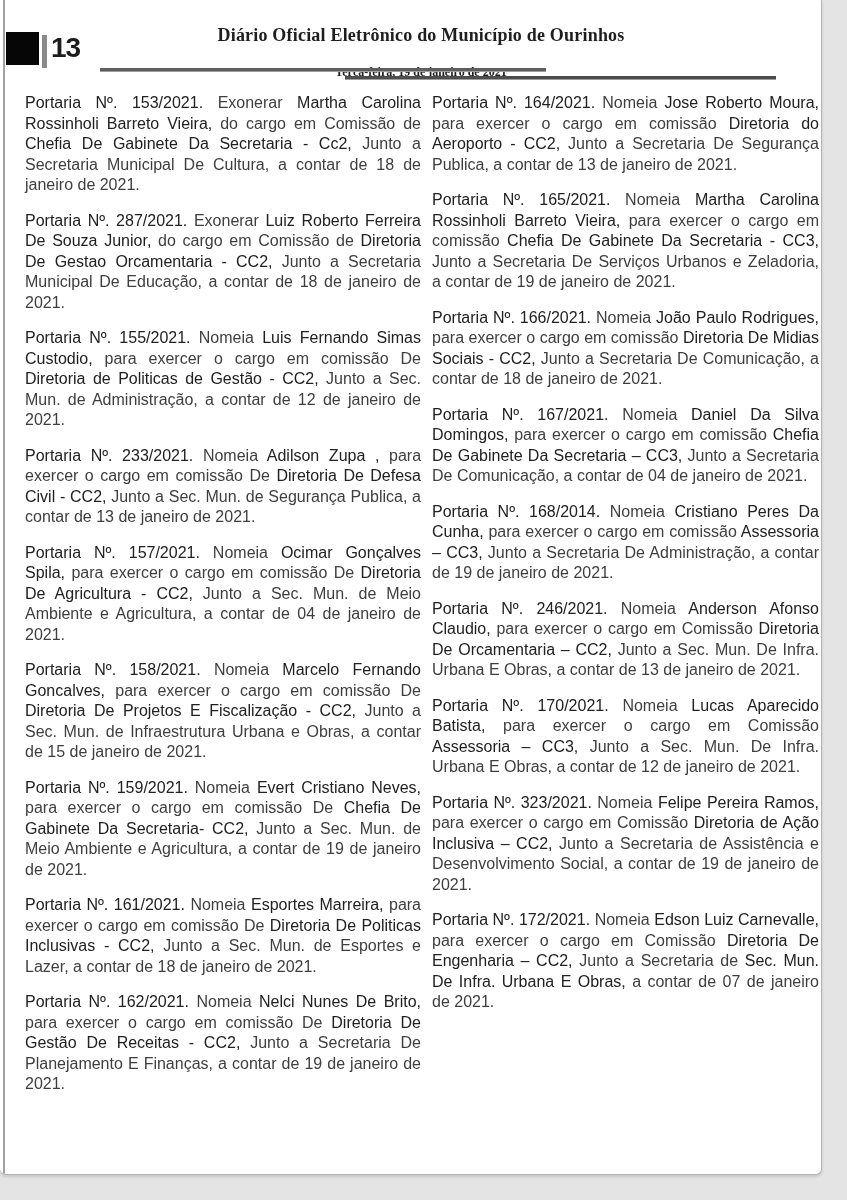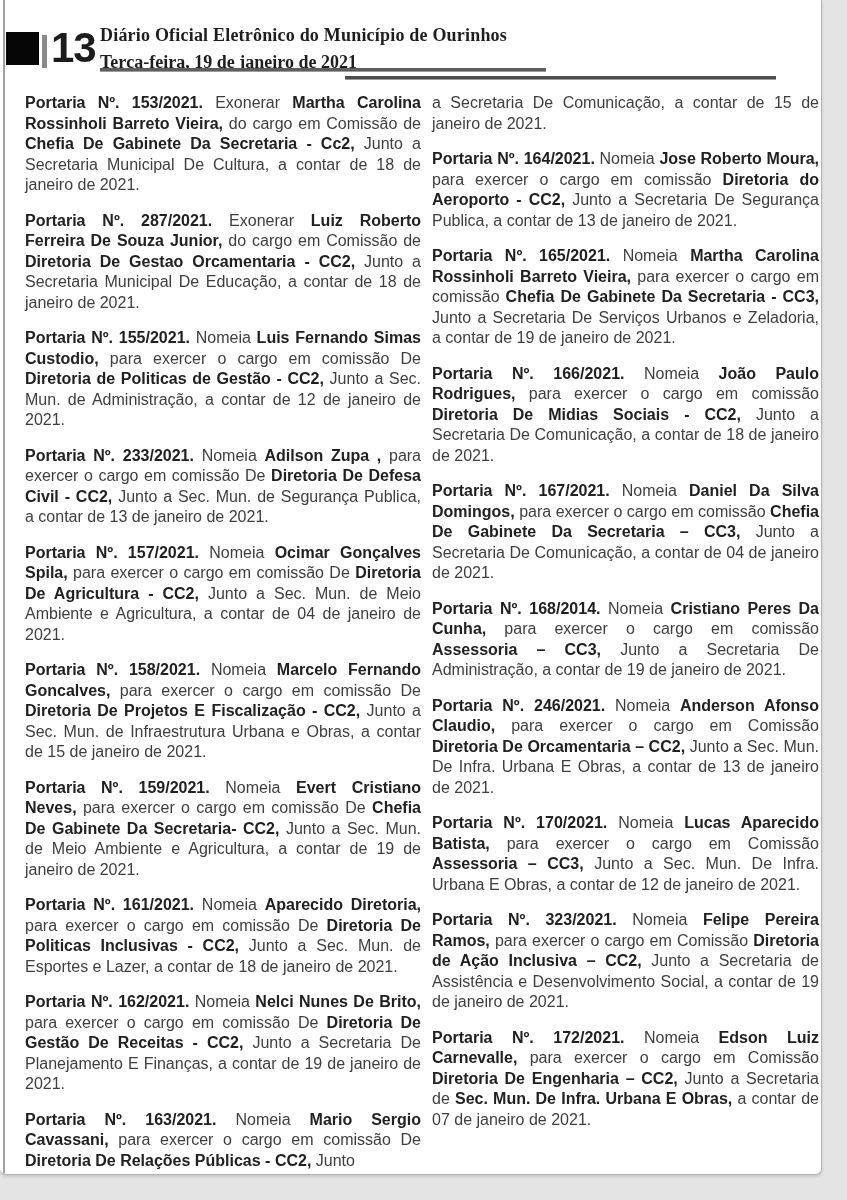--- a/index.html
+++ b/index.html
@@ -49,43 +49,44 @@
     top: 35px;
     width: 5px;
     height: 33px;
     background: #8a8a8a;
   }
   .page-number {
     position: absolute;
     left: 51px;
     top: 27px;
     font-family: "Liberation Sans", sans-serif;
-    font-size: 42px;
+    font-size: 28px;
     line-height: 42px;
     font-weight: bold;
     color: #1c1c1c;
     letter-spacing: -1px;
   }
   .masthead {
     position: absolute;
     left: 100px;
     top: 24px;
     width: 642px;
+    text-align: center;
     font-family: "Liberation Serif", serif;
     color: #1e1e1e;
   }
   .masthead-title {
     font-size: 18px;
     line-height: 22px;
     font-weight: 700;
     letter-spacing: 0.2px;
   }
   .masthead-date {
-    margin-top: 7px;
-    font-size: 18px;
+    margin-top: 17px;
+    font-size: 12px;
     line-height: 18px;
     font-weight: 700;
   }
   .rule {
     position: absolute;
     height: 3px;
   }
   .rule-1 {
     left: 100px;
     top: 68px;
@@ -108,21 +109,21 @@
     color: #3e3e3e;
     text-align: justify;
   }
   .col-left  { left: 25px;  width: 396px; }
   .col-right { left: 432px; width: 387px; }
   .entry {
     margin: 0 0 15px 0;
     padding: 0;
   }
   .entry .b {
-    font-weight: bold;
+    font-weight: normal;
     color: #212121;
   }
 </style>
 </head>
 <body>
 
 <div class="page">
   <div class="page-left-line"></div>
 
   <div class="marker-square"></div>
@@ -138,26 +139,24 @@
   <div class="rule rule-2"></div>
 
   <div class="col col-left">
       <p class="entry"><span class="b">Portaria Nº. 153/2021.</span><span> Exonerar </span><span class="b">Martha Carolina Rossinholi Barreto Vieira,</span><span> do cargo em Comissão de </span><span class="b">Chefia De Gabinete Da Secretaria - Cc2,</span><span> Junto a Secretaria Municipal De Cultura, a contar de 18 de janeiro de 2021.</span></p>
       <p class="entry"><span class="b">Portaria Nº. 287/2021.</span><span> Exonerar </span><span class="b">Luiz Roberto Ferreira De Souza Junior,</span><span> do cargo em Comissão de </span><span class="b">Diretoria De Gestao Orcamentaria - CC2,</span><span> Junto a Secretaria Municipal De Educação, a contar de 18 de janeiro de 2021.</span></p>
       <p class="entry"><span class="b">Portaria Nº. 155/2021.</span><span> Nomeia </span><span class="b">Luis Fernando Simas Custodio,</span><span> para exercer o cargo em comissão De </span><span class="b">Diretoria de Politicas de Gestão - CC2,</span><span> Junto a Sec. Mun. de Administração, a contar de 12 de janeiro de 2021.</span></p>
       <p class="entry"><span class="b">Portaria Nº. 233/2021.</span><span> Nomeia </span><span class="b">Adilson Zupa ,</span><span> para exercer o cargo em comissão De </span><span class="b">Diretoria De Defesa Civil - CC2,</span><span> Junto a Sec. Mun. de Segurança Publica, a contar de 13 de janeiro de 2021.</span></p>
       <p class="entry"><span class="b">Portaria Nº. 157/2021.</span><span> Nomeia </span><span class="b">Ocimar Gonçalves Spila,</span><span> para exercer o cargo em comissão De </span><span class="b">Diretoria De Agricultura - CC2,</span><span> Junto a Sec. Mun. de Meio Ambiente e Agricultura, a contar de 04 de janeiro de 2021.</span></p>
       <p class="entry"><span class="b">Portaria Nº. 158/2021.</span><span> Nomeia </span><span class="b">Marcelo Fernando Goncalves,</span><span> para exercer o cargo em comissão De </span><span class="b">Diretoria De Projetos E Fiscalização - CC2,</span><span> Junto a Sec. Mun. de Infraestrutura Urbana e Obras, a contar de 15 de janeiro de 2021.</span></p>
       <p class="entry"><span class="b">Portaria Nº. 159/2021.</span><span> Nomeia </span><span class="b">Evert Cristiano Neves,</span><span> para exercer o cargo em comissão De </span><span class="b">Chefia De Gabinete Da Secretaria- CC2,</span><span> Junto a Sec. Mun. de Meio Ambiente e Agricultura, a contar de 19 de janeiro de 2021.</span></p>
-      <p class="entry"><span class="b">Portaria Nº. 161/2021.</span><span> Nomeia </span><span class="b">Aparecido Diretoria,</span><span> para exercer o cargo em comissão De </span><span class="b">Diretoria De Politicas Inclusivas - CC2,</span><span> Junto a Sec. Mun. de Esportes e Lazer, a contar de 18 de janeiro de 2021.</span></p>
+      <p class="entry"><span class="b">Portaria Nº. 161/2021.</span><span> Nomeia </span><span class="b">Esportes Marreira,</span><span> para exercer o cargo em comissão De </span><span class="b">Diretoria De Politicas Inclusivas - CC2,</span><span> Junto a Sec. Mun. de Esportes e Lazer, a contar de 18 de janeiro de 2021.</span></p>
       <p class="entry"><span class="b">Portaria Nº. 162/2021.</span><span> Nomeia </span><span class="b">Nelci Nunes De Brito,</span><span> para exercer o cargo em comissão De </span><span class="b">Diretoria De Gestão De Receitas - CC2,</span><span> Junto a Secretaria De Planejamento E Finanças, a contar de 19 de janeiro de 2021.</span></p>
-      <p class="entry"><span class="b">Portaria Nº. 163/2021.</span><span> Nomeia </span><span class="b">Mario Sergio Cavassani,</span><span> para exercer o cargo em comissão De </span><span class="b">Diretoria De Relações Públicas - CC2,</span><span> Junto</span></p>
     </div>
   <div class="col col-right">
-      <p class="entry"><span>a Secretaria De Comunicação, a contar de 15 de janeiro de 2021.</span></p>
       <p class="entry"><span class="b">Portaria Nº. 164/2021.</span><span> Nomeia </span><span class="b">Jose Roberto Moura,</span><span> para exercer o cargo em comissão </span><span class="b">Diretoria do Aeroporto - CC2,</span><span> Junto a Secretaria De Segurança Publica, a contar de 13 de janeiro de 2021.</span></p>
       <p class="entry"><span class="b">Portaria Nº. 165/2021.</span><span> Nomeia </span><span class="b">Martha Carolina Rossinholi Barreto Vieira,</span><span> para exercer o cargo em comissão </span><span class="b">Chefia De Gabinete Da Secretaria - CC3,</span><span> Junto a Secretaria De Serviços Urbanos e Zeladoria, a contar de 19 de janeiro de 2021.</span></p>
       <p class="entry"><span class="b">Portaria Nº. 166/2021.</span><span> Nomeia </span><span class="b">João Paulo Rodrigues,</span><span> para exercer o cargo em comissão </span><span class="b">Diretoria De Midias Sociais - CC2,</span><span> Junto a Secretaria De Comunicação, a contar de 18 de janeiro de 2021.</span></p>
       <p class="entry"><span class="b">Portaria Nº. 167/2021.</span><span> Nomeia </span><span class="b">Daniel Da Silva Domingos,</span><span> para exercer o cargo em comissão </span><span class="b">Chefia De Gabinete Da Secretaria – CC3,</span><span> Junto a Secretaria De Comunicação, a contar de 04 de janeiro de 2021.</span></p>
       <p class="entry"><span class="b">Portaria Nº. 168/2014.</span><span> Nomeia </span><span class="b">Cristiano Peres Da Cunha,</span><span> para exercer o cargo em comissão </span><span class="b">Assessoria – CC3,</span><span> Junto a Secretaria De Administração, a contar de 19 de janeiro de 2021.</span></p>
       <p class="entry"><span class="b">Portaria Nº. 246/2021.</span><span> Nomeia </span><span class="b">Anderson Afonso Claudio,</span><span> para exercer o cargo em Comissão </span><span class="b">Diretoria De Orcamentaria – CC2,</span><span> Junto a Sec. Mun. De Infra. Urbana E Obras, a contar de 13 de janeiro de 2021.</span></p>
       <p class="entry"><span class="b">Portaria Nº. 170/2021.</span><span> Nomeia </span><span class="b">Lucas Aparecido Batista,</span><span> para exercer o cargo em Comissão </span><span class="b">Assessoria – CC3,</span><span> Junto a Sec. Mun. De Infra. Urbana E Obras, a contar de 12 de janeiro de 2021.</span></p>
       <p class="entry"><span class="b">Portaria Nº. 323/2021.</span><span> Nomeia </span><span class="b">Felipe Pereira Ramos,</span><span> para exercer o cargo em Comissão </span><span class="b">Diretoria de Ação Inclusiva – CC2,</span><span> Junto a Secretaria de Assistência e Desenvolvimento Social, a contar de 19 de janeiro de 2021.</span></p>
       <p class="entry"><span class="b">Portaria Nº. 172/2021.</span><span> Nomeia </span><span class="b">Edson Luiz Carnevalle,</span><span> para exercer o cargo em Comissão </span><span class="b">Diretoria De Engenharia – CC2,</span><span> Junto a Secretaria de </span><span class="b">Sec. Mun. De Infra. Urbana E Obras,</span><span> a contar de 07 de janeiro de 2021.</span></p>
     </div>

